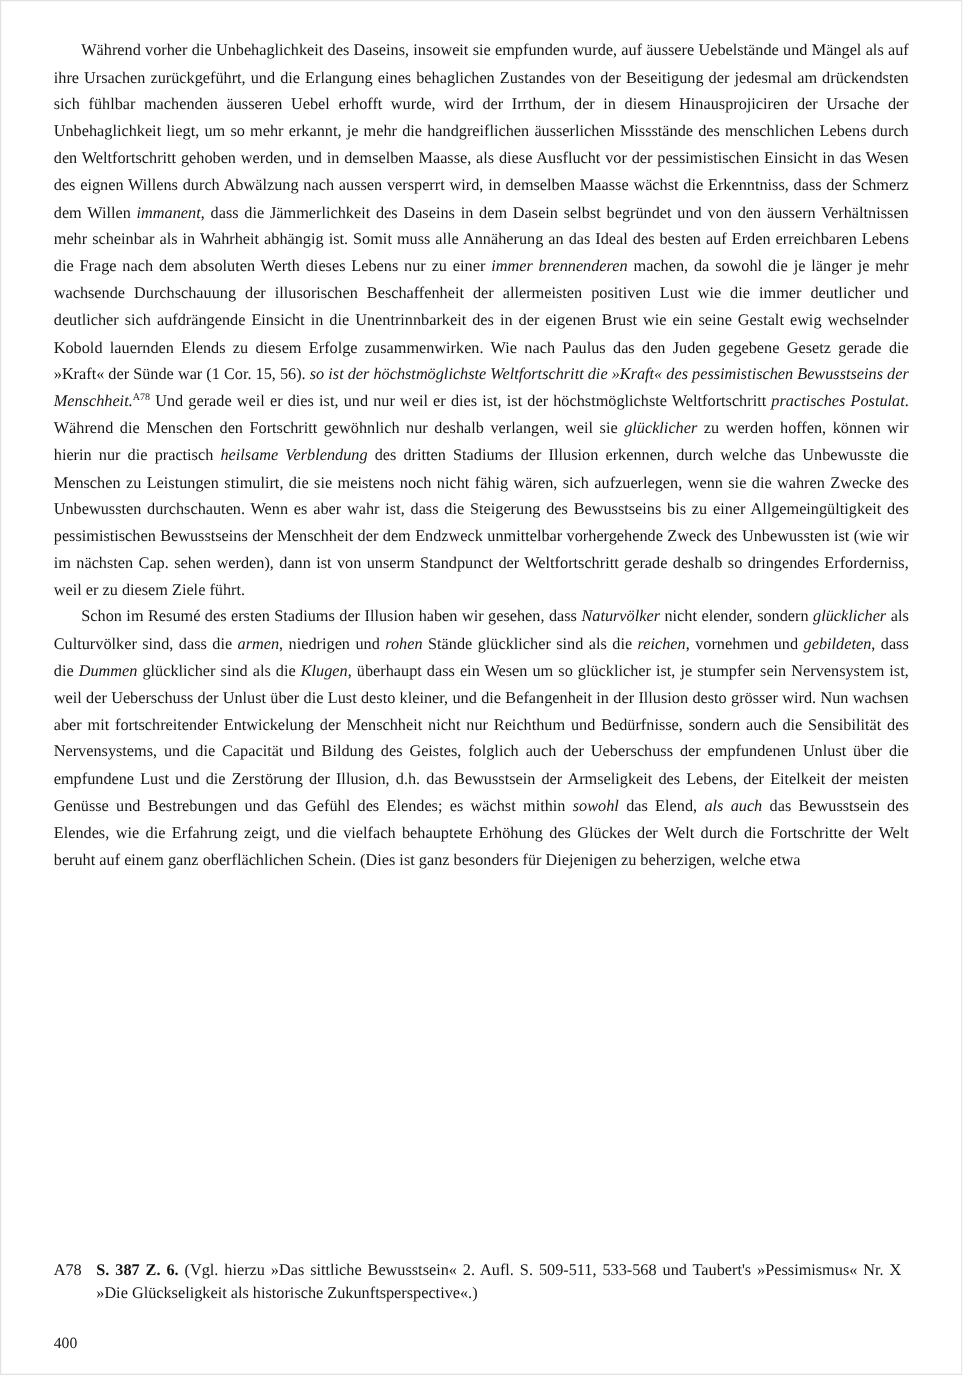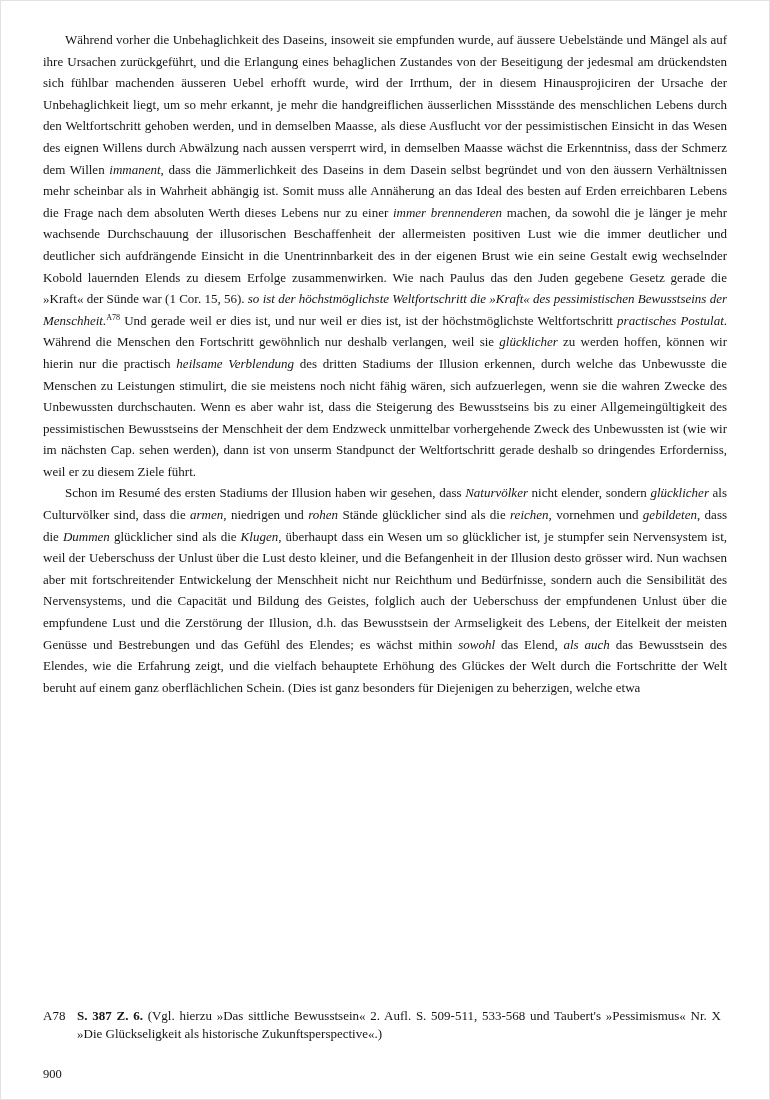--- a/index.html
+++ b/index.html
@@ -72,15 +72,15 @@
   <div class="text-block">
     <p>Während vorher die Unbehaglichkeit des Daseins, insoweit sie empfunden wurde, auf äussere Uebelstände und Mängel als auf ihre Ursachen zurückgeführt, und die Erlangung eines behaglichen Zustandes von der Beseitigung der jedesmal am drückendsten sich fühlbar machenden äusseren Uebel erhofft wurde, wird der Irrthum, der in diesem Hinausprojiciren der Ursache der Unbehaglichkeit liegt, um so mehr erkannt, je mehr die handgreiflichen äusserlichen Missstände des menschlichen Lebens durch den Weltfortschritt gehoben werden, und in demselben Maasse, als diese Ausflucht vor der pessimistischen Einsicht in das Wesen des eignen Willens durch Abwälzung nach aussen versperrt wird, in demselben Maasse wächst die Erkenntniss, dass der Schmerz dem Willen <i>immanent</i>, dass die Jämmerlichkeit des Daseins in dem Dasein selbst begründet und von den äussern Verhältnissen mehr scheinbar als in Wahrheit abhängig ist. Somit muss alle Annäherung an das Ideal des besten auf Erden erreichbaren Lebens die Frage nach dem absoluten Werth dieses Lebens nur zu einer <i>immer brennenderen</i> machen, da sowohl die je länger je mehr wachsende Durchschauung der illusorischen Beschaffenheit der allermeisten positiven Lust wie die immer deutlicher und deutlicher sich aufdrängende Einsicht in die Unentrinnbarkeit des in der eigenen Brust wie ein seine Gestalt ewig wechselnder Kobold lauernden Elends zu diesem Erfolge zusammenwirken. Wie nach Paulus das den Juden gegebene Gesetz gerade die »Kraft« der Sünde war (1 Cor. 15, 56). <i>so ist der höchstmöglichste Weltfortschritt die »Kraft« des pessimistischen Bewusstseins der Menschheit.</i><sup>A78</sup> Und gerade weil er dies ist, und nur weil er dies ist, ist der höchstmöglichste Weltfortschritt <i>practisches Postulat</i>. Während die Menschen den Fortschritt gewöhnlich nur deshalb verlangen, weil sie <i>glücklicher</i> zu werden hoffen, können wir hierin nur die practisch <i>heilsame Verblendung</i> des dritten Stadiums der Illusion erkennen, durch welche das Unbewusste die Menschen zu Leistungen stimulirt, die sie meistens noch nicht fähig wären, sich aufzuerlegen, wenn sie die wahren Zwecke des Unbewussten durchschauten. Wenn es aber wahr ist, dass die Steigerung des Bewusstseins bis zu einer Allgemeingültigkeit des pessimistischen Bewusstseins der Menschheit der dem Endzweck unmittelbar vorhergehende Zweck des Unbewussten ist (wie wir im nächsten Cap. sehen werden), dann ist von unserm Standpunct der Weltfortschritt gerade deshalb so dringendes Erforderniss, weil er zu diesem Ziele führt.</p>
     <p>Schon im Resumé des ersten Stadiums der Illusion haben wir gesehen, dass <i>Naturvölker</i> nicht elender, sondern <i>glücklicher</i> als Culturvölker sind, dass die <i>armen</i>, niedrigen und <i>rohen</i> Stände glücklicher sind als die <i>reichen</i>, vornehmen und <i>gebildeten</i>, dass die <i>Dummen</i> glücklicher sind als die <i>Klugen</i>, überhaupt dass ein Wesen um so glücklicher ist, je stumpfer sein Nervensystem ist, weil der Ueberschuss der Unlust über die Lust desto kleiner, und die Befangenheit in der Illusion desto grösser wird. Nun wachsen aber mit fortschreitender Entwickelung der Menschheit nicht nur Reichthum und Bedürfnisse, sondern auch die Sensibilität des Nervensystems, und die Capacität und Bildung des Geistes, folglich auch der Ueberschuss der empfundenen Unlust über die empfundene Lust und die Zerstörung der Illusion, d.h. das Bewusstsein der Armseligkeit des Lebens, der Eitelkeit der meisten Genüsse und Bestrebungen und das Gefühl des Elendes; es wächst mithin <i>sowohl</i> das Elend, <i>als auch</i> das Bewusstsein des Elendes, wie die Erfahrung zeigt, und die vielfach behauptete Erhöhung des Glückes der Welt durch die Fortschritte der Welt beruht auf einem ganz oberflächlichen Schein. (Dies ist ganz besonders für Diejenigen zu beherzigen, welche etwa</p>
   </div>
 
   <div class="footnote">
     <span class="fn-label">A78</span>
     <span class="fn-text"><b>S. 387 Z. 6.</b> (Vgl. hierzu »Das sittliche Bewusstsein« 2. Aufl. S. 509-511, 533-568 und Taubert's »Pessimismus« Nr. X »Die Glückseligkeit als historische Zukunftsperspective«.)</span>
   </div>
 
-  <div class="page-number">900</div>
+  <div class="page-number">400</div>
 
 </div>
 
 </body></html>

